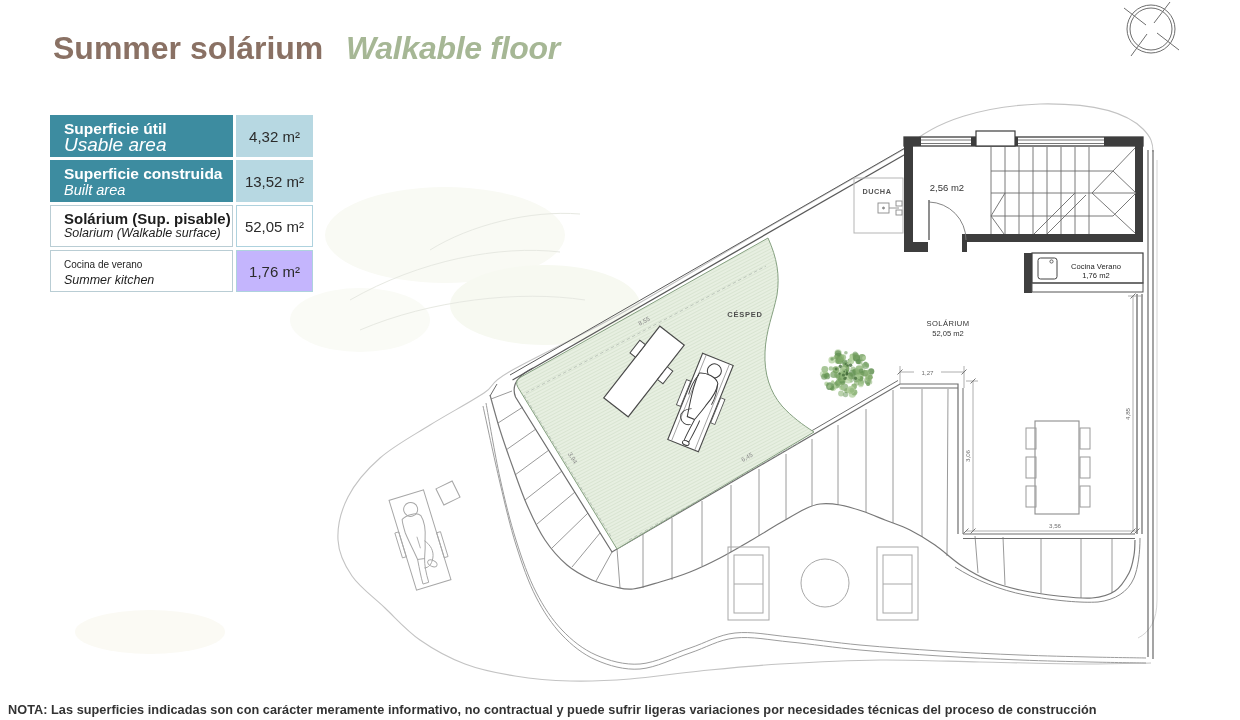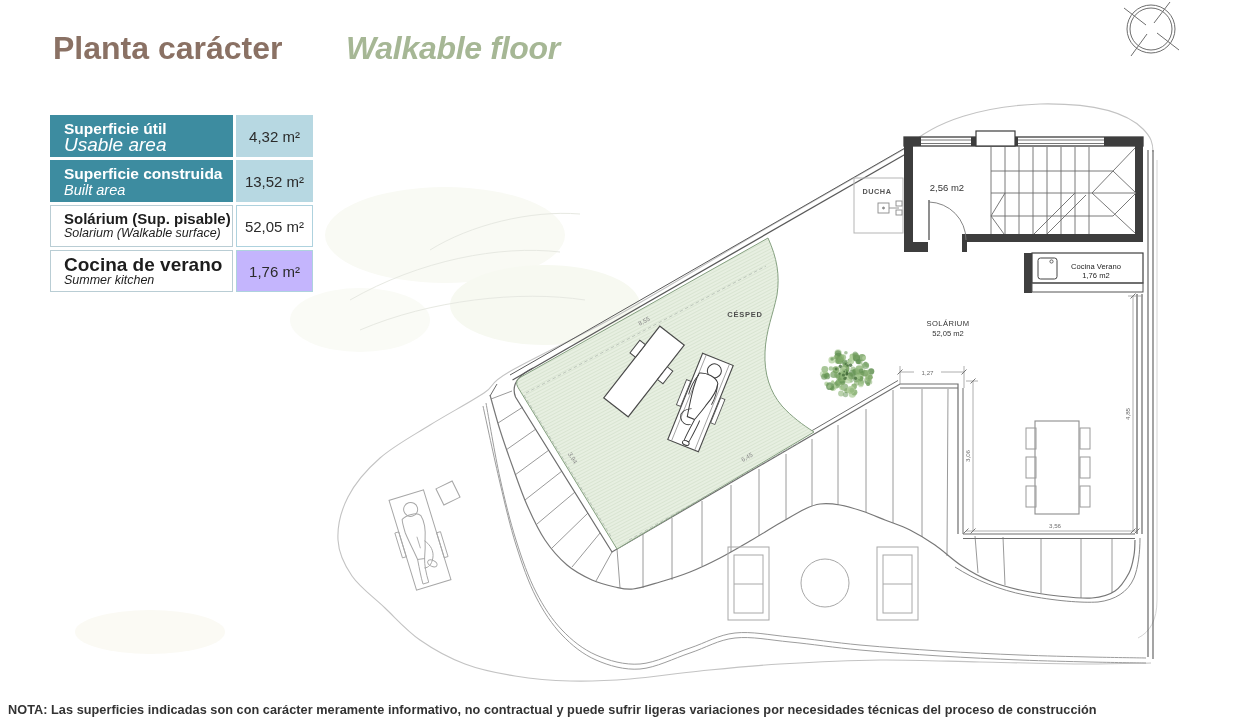--- a/index.html
+++ b/index.html
@@ -4,21 +4,21 @@
 <style>
   html,body { margin:0; padding:0; width:1240px; height:720px; background:#ffffff;
     font-family:"Liberation Sans", sans-serif; overflow:hidden; }
   .abs { position:absolute; }
   svg.abs { z-index:1; }
   div.abs { z-index:2; }
 </style>
 </head>
 <body>
 
-<div class="abs" style="left:53px;top:30px;font-size:32px;font-weight:bold;color:#8a7164;letter-spacing:0px;">Planta carácter</div>
+<div class="abs" style="left:53px;top:30px;font-size:32px;font-weight:bold;color:#8a7164;letter-spacing:0px;">Summer solárium</div>
 
 <div class="abs" style="left:346px;top:30px;font-size:32px;font-weight:bold;font-style:italic;color:#a6b795;letter-spacing:-0.3px;">Walkable floor</div>
 
 <div class="abs" style="left:50px;top:115px;width:263px;">
 
   <div style="position:absolute;left:0;top:0;width:183px;height:42px;background:#3d8ca0;color:#fff;">
     <div style="padding:5px 0 0 14px;font-size:15.5px;font-weight:bold;line-height:17px;">Superficie útil</div>
     <div style="padding:0 0 0 14px;font-size:19px;font-style:italic;line-height:16px;">Usable area</div>
   </div>
   <div style="position:absolute;left:186px;top:0;width:77px;height:42px;background:#b7d8e2;color:#2b2b2b;font-size:15px;display:flex;align-items:center;justify-content:center;">4,32 m²</div>
@@ -29,21 +29,21 @@
   </div>
   <div style="position:absolute;left:186px;top:45px;width:77px;height:42px;background:#b7d8e2;color:#2b2b2b;font-size:15px;display:flex;align-items:center;justify-content:center;">13,52 m²</div>
 
   <div style="position:absolute;left:0;top:90px;width:181px;height:40px;background:#fff;border:1px solid #b9cdd4;color:#1d1d1d;">
     <div style="padding:5px 0 0 13px;font-size:15px;font-weight:bold;line-height:15px;">Solárium (Sup. pisable)</div>
     <div style="padding:0 0 0 13px;font-size:12.5px;font-style:italic;line-height:15px;">Solarium (Walkable surface)</div>
   </div>
   <div style="position:absolute;left:186px;top:90px;width:75px;height:40px;background:#fff;border:1.5px solid #aed2de;color:#2b2b2b;font-size:15px;display:flex;align-items:center;justify-content:center;">52,05 m²</div>
 
   <div style="position:absolute;left:0;top:135px;width:181px;height:40px;background:#fff;border:1px solid #b9cdd4;color:#1d1d1d;">
-    <div style="padding:6px 0 0 13px;font-size:19px;font-weight:bold;line-height:15px;">Cocina de verano</div>
+    <div style="padding:6px 0 0 13px;font-size:10px;font-weight:normal;line-height:15px;">Cocina de verano</div>
     <div style="padding:1px 0 0 13px;font-size:12.5px;font-style:italic;line-height:14px;">Summer kitchen</div>
   </div>
   <div style="position:absolute;left:186px;top:135px;width:75px;height:40px;background:#c4b5fd;border:1.5px solid #aed2de;color:#2b2b2b;font-size:15px;display:flex;align-items:center;justify-content:center;">1,76 m²</div>
 </div>
 
 <svg class="abs" style="left:0;top:0;" width="1240" height="720" viewBox="0 0 1240 720">
 <defs>
   <pattern id="hatchg" width="3" height="3" patternUnits="userSpaceOnUse" patternTransform="rotate(62.2)">
     <rect width="3" height="3" fill="none"></rect>
     <line x1="0" y1="0" x2="0" y2="3" stroke="#c7d7c0" stroke-width="0.9"></line>

